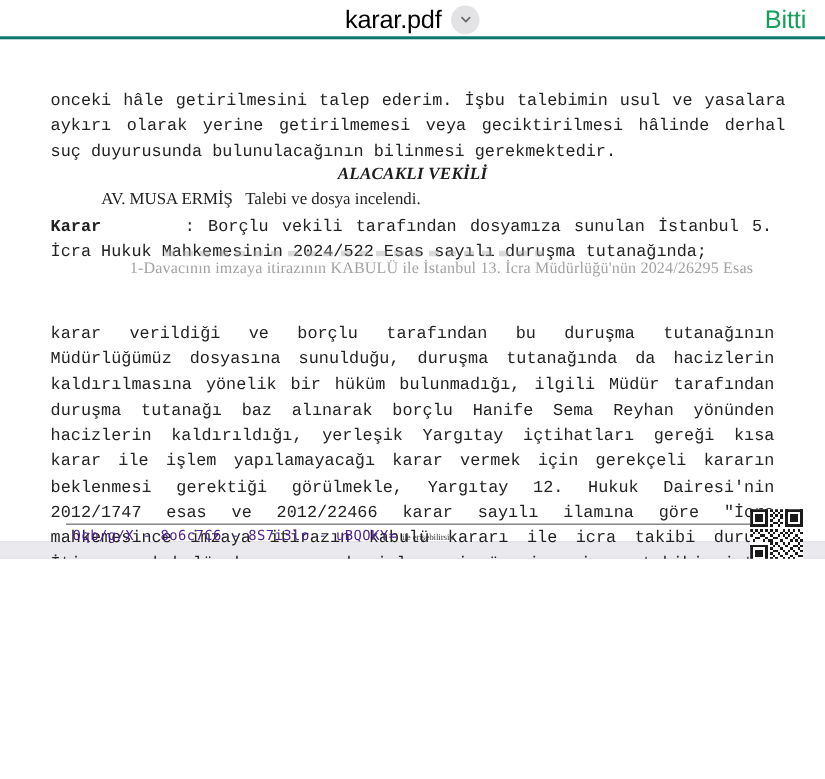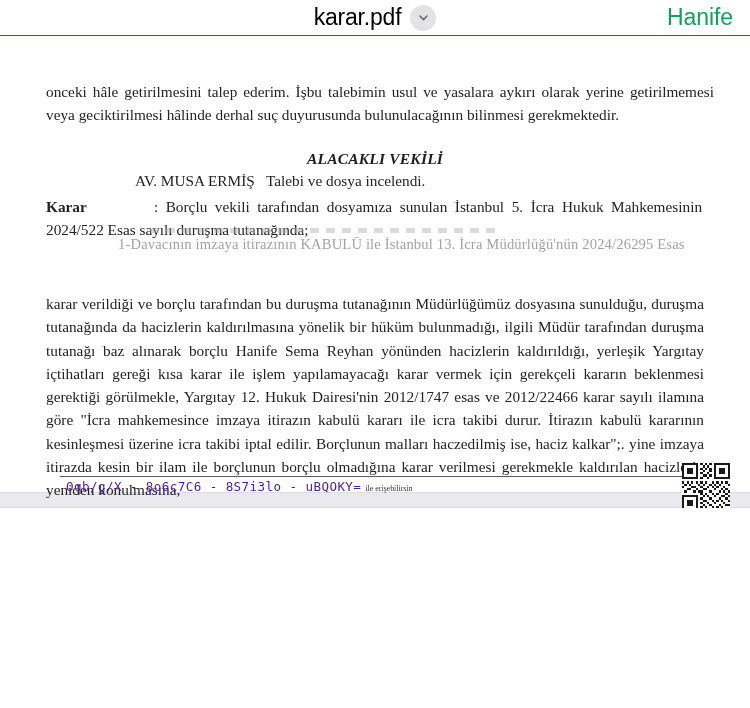--- a/index.html
+++ b/index.html
@@ -13,21 +13,21 @@
     background: #ffffff;
     font-family: "Liberation Sans", sans-serif;
     -webkit-font-smoothing: antialiased;
   }
 
   
   .topbar {
     position: relative;
     height: 36px;
     background: #ffffff;
-    border-bottom: 1px solid #0f766e;
+    border-bottom: 3px solid #0f766e;
     box-sizing: border-box;
   }
   .topbar-center {
     position: absolute;
     left: 0;
     right: 0;
     top: 0;
     height: 35px;
     display: flex;
     align-items: center;
@@ -95,21 +95,21 @@
     background: #e9e9ee;
     border-top: 1px solid #dcdce2;
     border-bottom: 1px solid #dcdce2;
     box-sizing: border-box;
   }
 
   .page-two { height: 198px; }
 
   
   .doc-text {
-    font-family: Liberation Serif, serif;
+    font-family: Liberation Mono, monospace;
     color: #232323;
     font-size: 15.3px;
     line-height: 1.52;
   }
   .para {
     margin: 0;
     text-align: justify;
     text-justify: inter-word;
   }
 
@@ -136,21 +136,20 @@
   }
 
   .p-avukat {
     position: absolute;
     top: 136px;
     left: 92px;
     font-family: "Liberation Serif", "DejaVu Serif", serif;
     font-size: 15.3px;
     color: #232323;
     white-space: pre;
-    margin-left: 43px;
   }
 
   .p-karar {
     position: absolute;
     top: 159px;
     left: 46px;
     right: 48px;
   }
   .p-karar .lbl { font-weight: bold; }
   .indent-karar { display: inline-block; width: 52px; }
@@ -246,21 +245,21 @@
 
 <div class="topbar">
   <div class="topbar-center">
     <span class="doc-title">karar.pdf</span>
     <span class="chevron-btn">
       <svg width="13" height="13" viewBox="0 0 13 13" aria-hidden="true">
         <path d="M3 5 L6.5 8.6 L10 5" fill="none" stroke="#6b6b70" stroke-width="1.6" stroke-linecap="round" stroke-linejoin="round"></path>
       </svg>
     </span>
   </div>
-  <button class="done-btn">Hanife</button>
+  <button class="done-btn">Bitti</button>
 </div>
 
 <div class="viewer">
 
   <div class="page page-one">
 
     <p class="doc-text para body-block p-top">onceki hâle getirilmesini talep ederim. İşbu talebimin usul ve yasalara aykırı olarak yerine getirilmemesi veya geciktirilmesi hâlinde derhal suç duyurusunda bulunulacağının bilinmesi gerekmektedir.</p>
 
     <div class="heading-center">ALACAKLI VEKİLİ</div>
 

